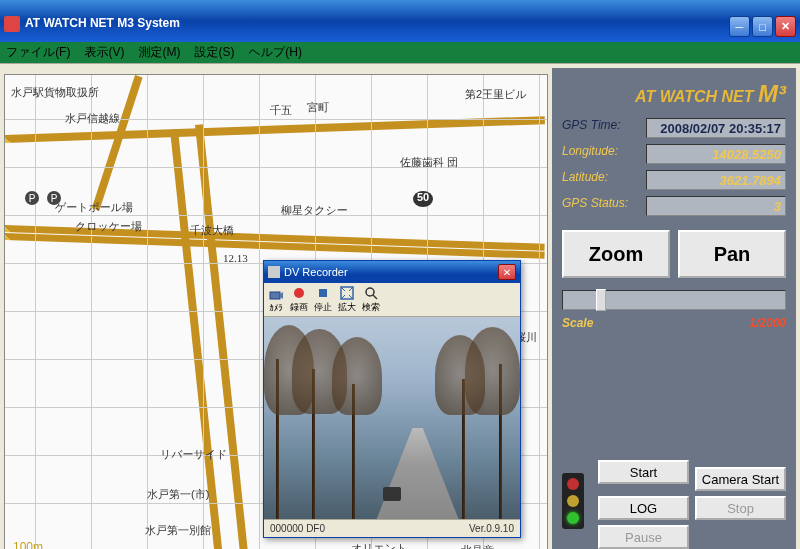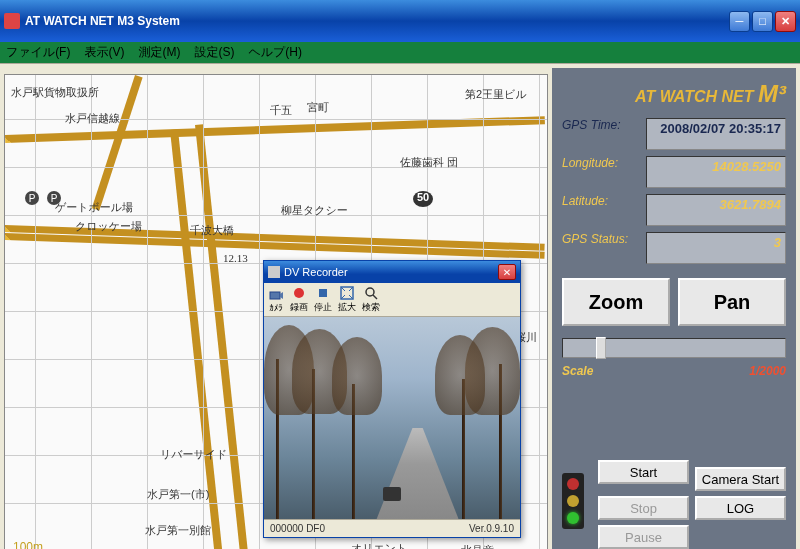--- a/index.html
+++ b/index.html
@@ -1,18 +1,18 @@
 <!DOCTYPE html>
 <html><head>
 <meta charset="utf-8">
 <style>
 * { margin: 0; padding: 0; box-sizing: border-box; font-family: "MS UI Gothic", Tahoma, sans-serif; }
 body { width: 800px; height: 549px; overflow: hidden; background: #ece9d8; }
 
-.titlebar { height: 42px; background: linear-gradient(to bottom, #3c8cde 0%, #0842a8 50%, #1a5fd8 100%); display: flex; align-items: center; padding: 0 4px; color: white; font-size: 12px; font-weight: bold; }
+.titlebar { height: 42px; background: linear-gradient(to bottom, #3c8cde 0%, #0842a8 50%, #1a5fd8 100%); display: flex; align-items: flex-start; padding: 16px 4px; color: white; font-size: 12px; font-weight: bold; }
 .titlebar-icon { width: 16px; height: 16px; background: #d44; margin-right: 5px; border-radius: 2px; }
 .titlebar-text { flex: 1; }
 .win-btns { display: flex; gap: 2px; }
 .win-btn { width: 21px; height: 21px; background: linear-gradient(to bottom, #8db9f0, #3e7ad6); border: 1px solid #0a3d8f; border-radius: 3px; display: flex; align-items: center; justify-content: center; color: white; font-size: 11px; cursor: pointer; }
 .win-btn.close { background: linear-gradient(to bottom, #f08080, #d63e3e); border-color: #8f0a0a; }
 
 .menubar { height: 22px; background: #15803d; display: flex; align-items: center; padding: 0 6px; font-size: 12px; gap: 14px; border-bottom: 1px solid #aca899; }
 .menu-item { cursor: pointer; }
 
 .main { display: flex; height: calc(549px - 26px - 22px); }
@@ -37,21 +37,21 @@
 .tree-crown { position: absolute; border-radius: 50% 50% 30% 30%; background: radial-gradient(ellipse, rgba(120,90,60,0.5), rgba(70,50,30,0.7)); }
 .road { position: absolute; bottom: 0; left: 40%; width: 40%; height: 45%; background: linear-gradient(to top, #888 0%, #999 60%, #bbb 100%); clip-path: polygon(10% 100%, 90% 100%, 55% 0%, 45% 0%); }
 .dv-status { height: 18px; background: #ece9d8; display: flex; align-items: center; justify-content: space-between; padding: 0 6px; font-size: 10px; color: #333; border-top: 1px solid #aca899; }
 
 .side { width: 244px; background: #6b7585; margin: 4px 4px 4px 2px; padding: 12px 10px; display: flex; flex-direction: column; }
 .logo { text-align: right; color: #e8b838; font-style: italic; font-weight: bold; font-size: 16px; margin-bottom: 10px; }
 .logo .m3 { font-size: 24px; }
 .gps-grid { display: grid; grid-template-columns: 78px 1fr; gap: 6px 6px; font-size: 12px; margin-bottom: 14px; }
 .gps-label { color: #f0c850; font-weight: normal; font-style: italic; }
 .gps-label.dark { color: #1a2850; }
-.gps-val { background: #b0b6c0; border: 1px inset #888; padding: 2px 4px; text-align: right; color: #f0c850; font-weight: bold; font-style: italic; font-size: 13px; height: 32px; }
+.gps-val { background: #b0b6c0; border: 1px inset #888; padding: 2px 4px; text-align: right; color: #f0c850; font-weight: bold; font-style: italic; font-size: 13px; height: 20px; }
 .gps-val.dark { color: #1a2850; font-style: normal; }
 
 .zoom-pan { display: flex; gap: 8px; margin-bottom: 12px; }
 .big-btn { flex: 1; height: 48px; background: #e8e8e8; border: 2px outset #fff; font-size: 20px; font-weight: bold; cursor: pointer; }
 .slider-row { height: 20px; background: #b0b6c0; border: 1px inset #888; margin-bottom: 6px; position: relative; }
 .slider-thumb { position: absolute; left: 15%; top: -2px; width: 10px; height: 22px; background: #ddd; border: 1px outset #fff; }
 .scale-row { display: flex; justify-content: space-between; font-size: 12px; margin-bottom: 14px; }
 .scale-label { color: #f0c850; font-weight: bold; font-style: italic; }
 .scale-val { color: #f05030; font-weight: bold; font-style: italic; }
 
@@ -232,19 +232,19 @@
 
     <div class="ctrl-grid">
       <div class="traffic">
         <div class="light r"></div>
           <div class="light y"></div>
           <div class="light g"></div>
       </div>
       <button class="ctrl-btn">Start</button>
       <button class="ctrl-btn sm">Camera
 Start</button>
+      <button class="ctrl-btn">LOG</button>
       <button class="ctrl-btn" disabled="">Stop</button>
-      <button class="ctrl-btn">LOG</button>
       <button class="ctrl-btn" disabled="">Pause</button>
       <div></div>
     </div>
   </div>
 </div>
 
 </body></html>

